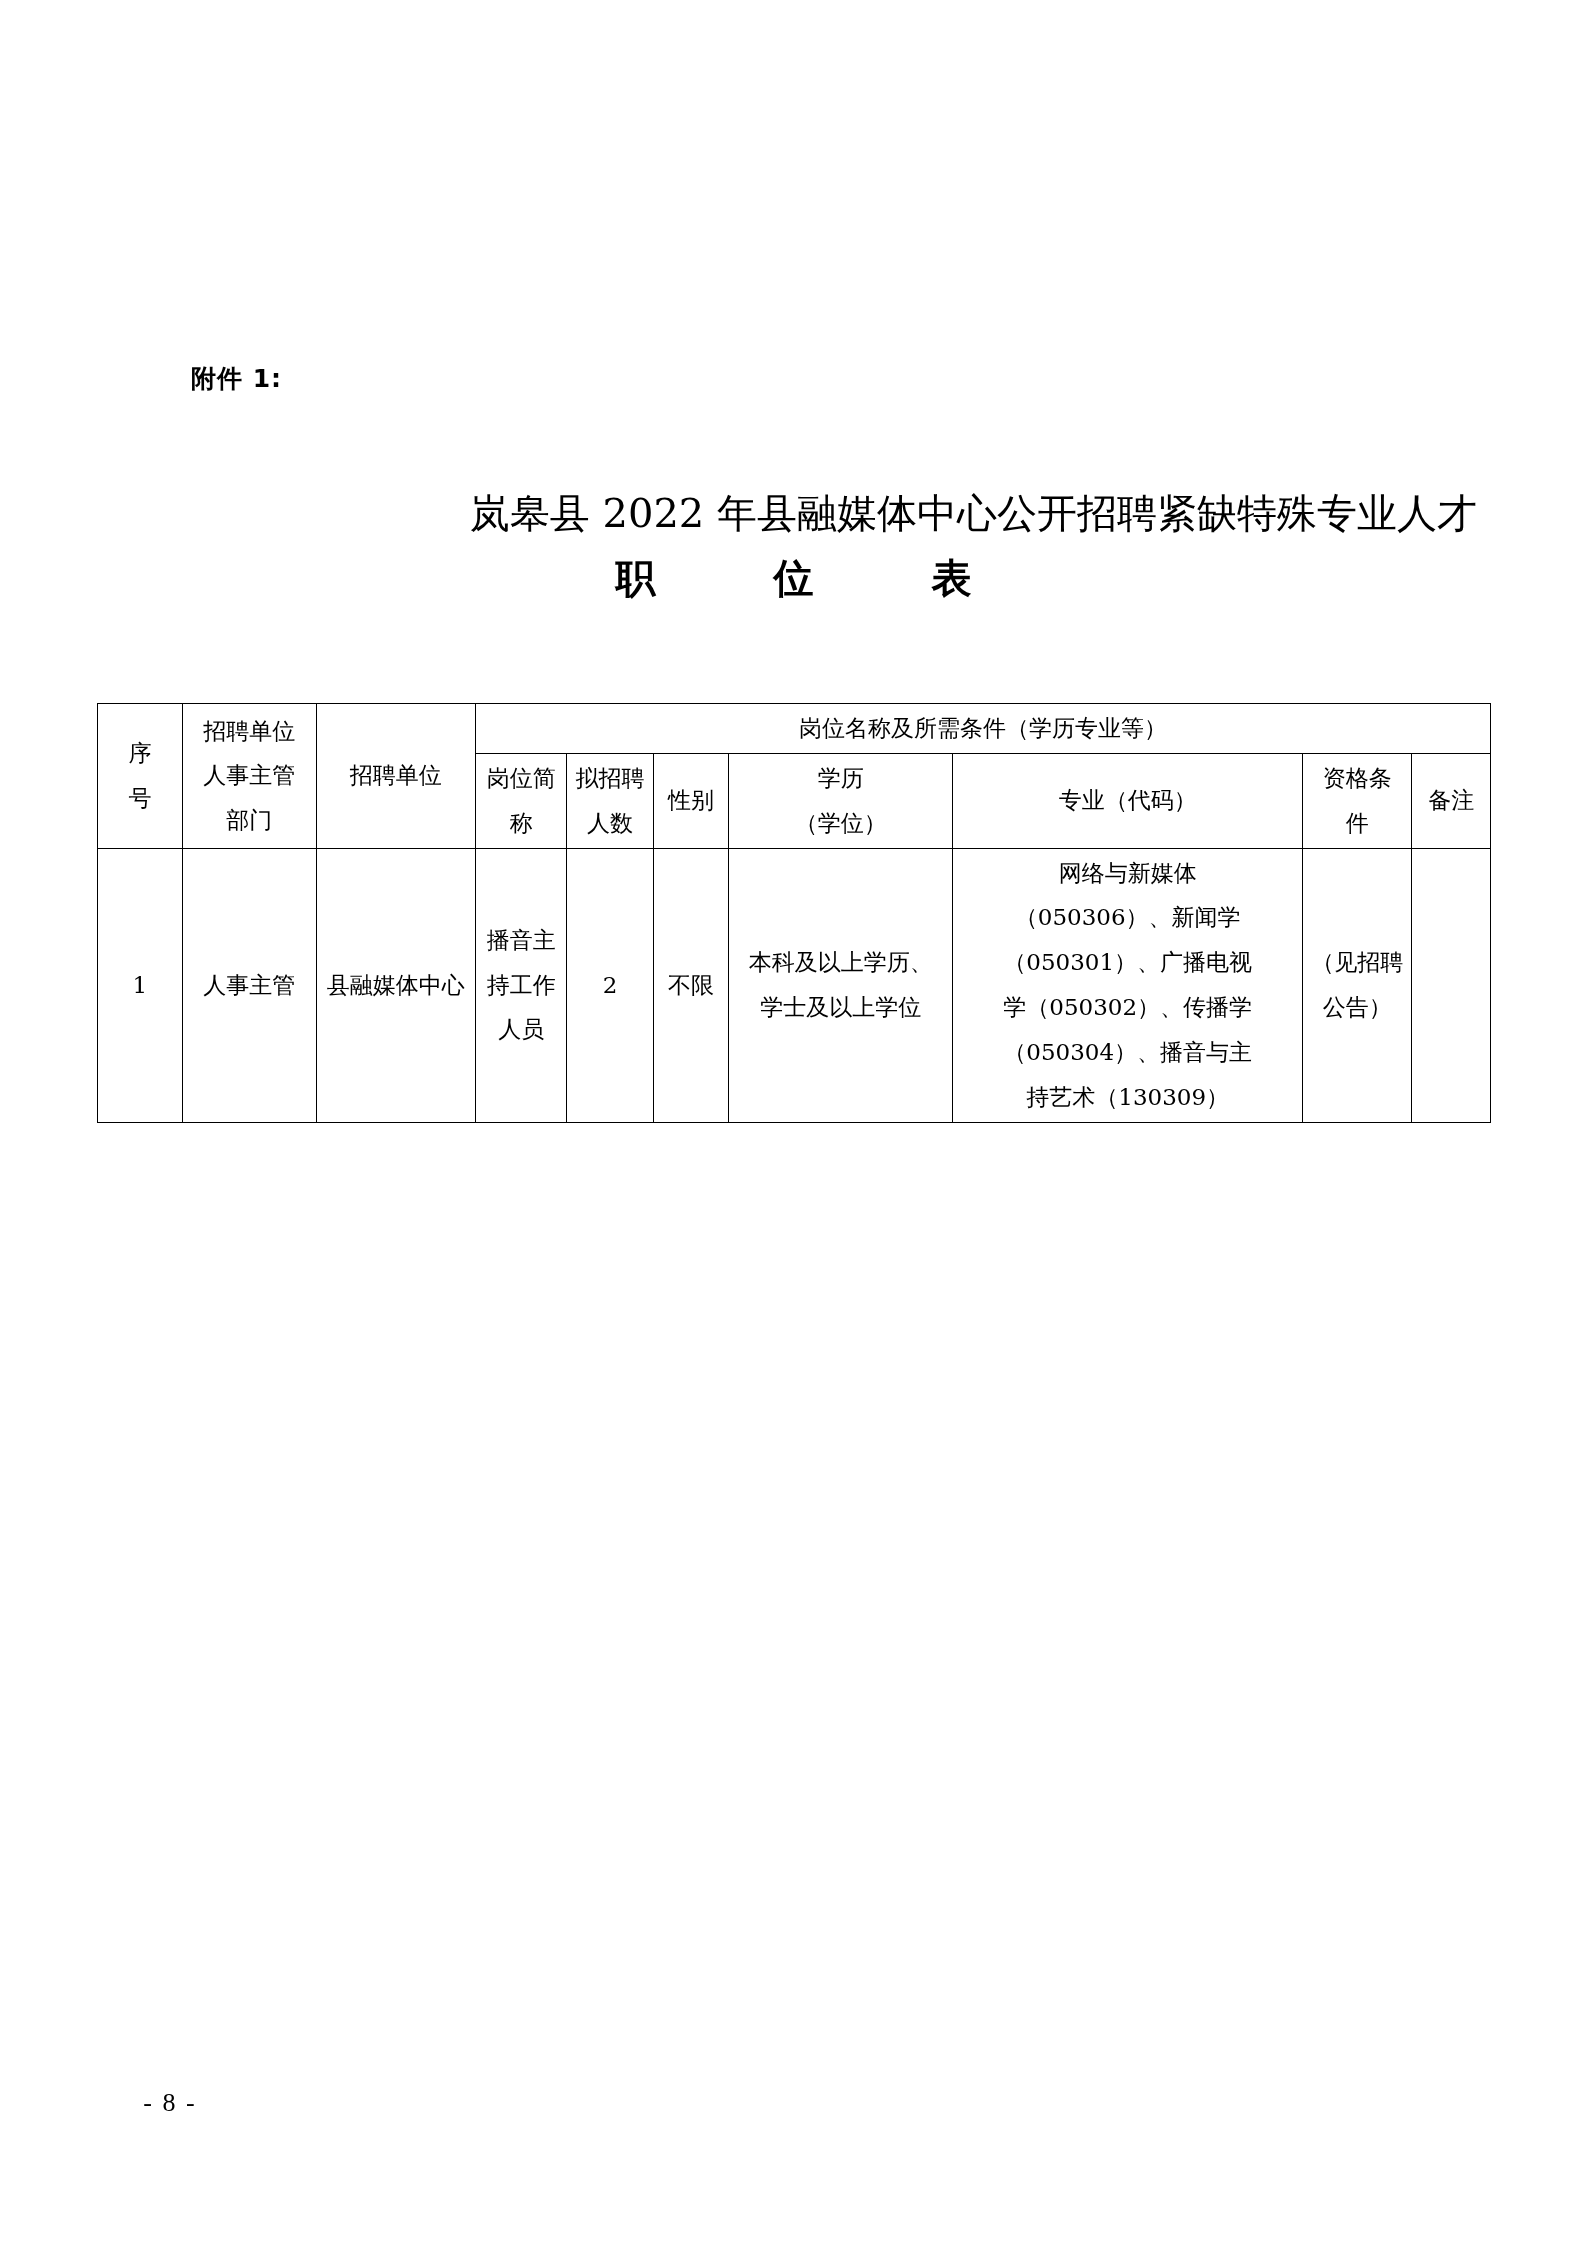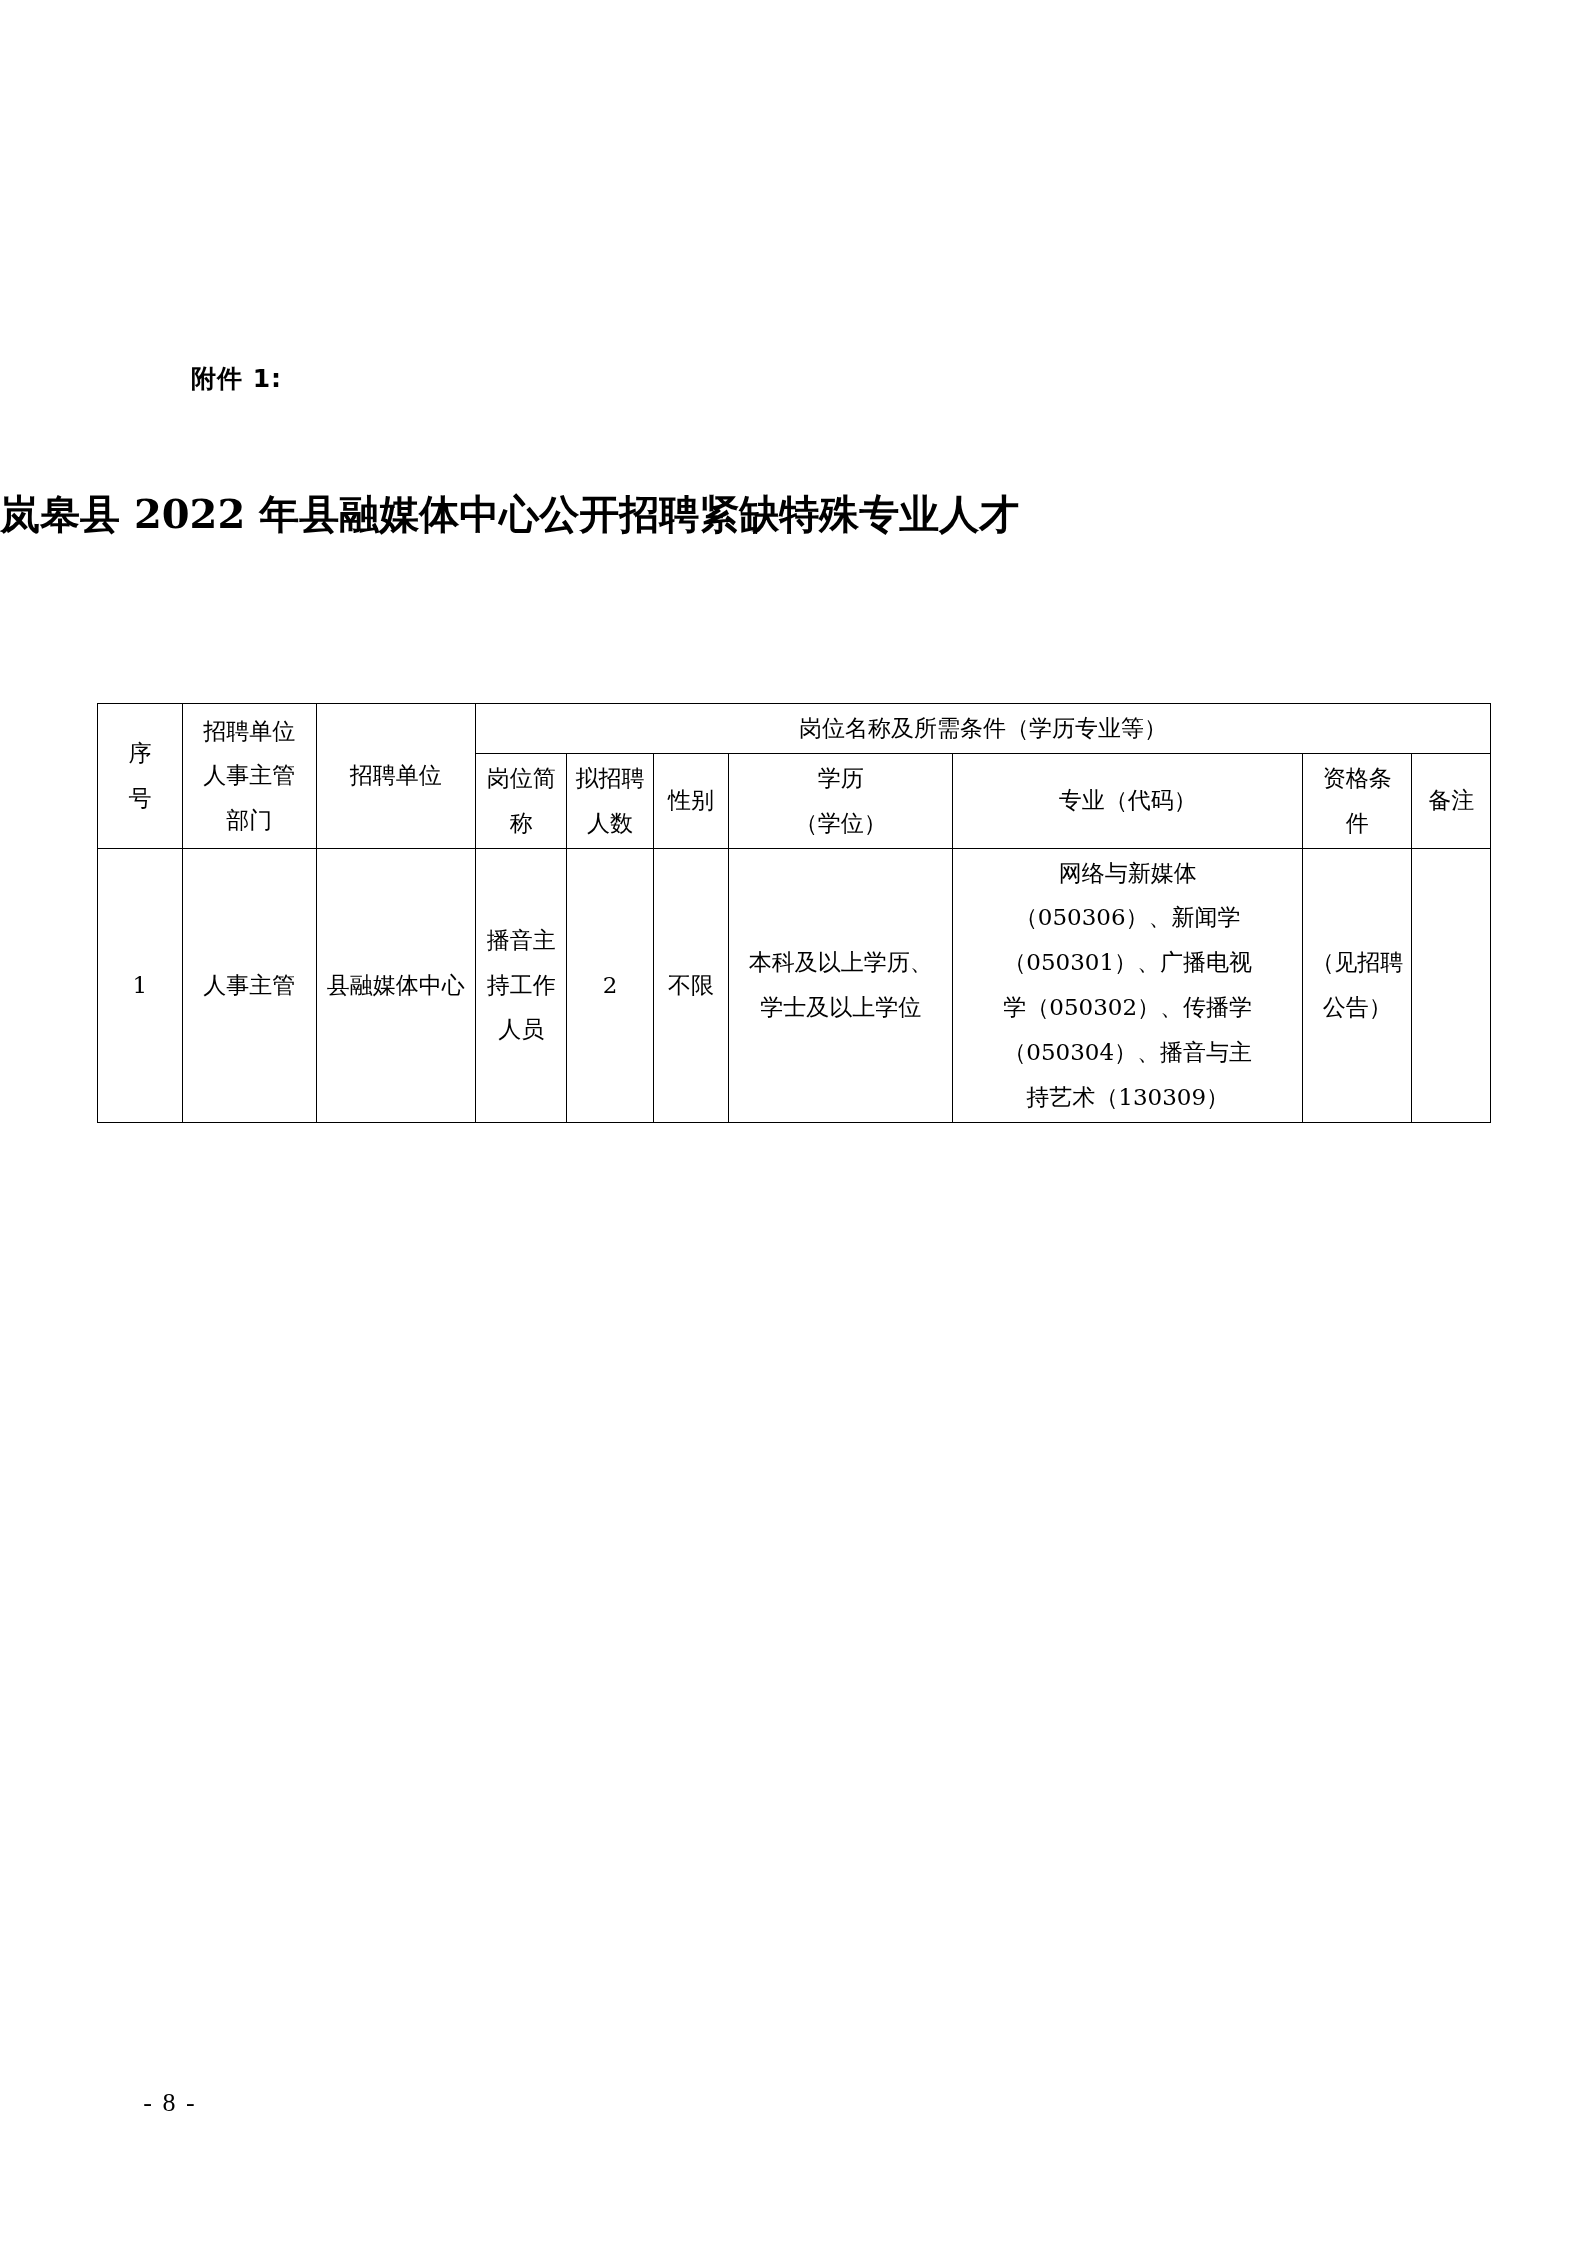--- a/index.html
+++ b/index.html
@@ -34,23 +34,23 @@
     line-height: 1;
     white-space: nowrap;
   }
 
   
   .doc-title {
     position: absolute;
     left: 0;
     top: 487px;
     width: 1477px;
-    text-align: left;
+    text-align: right;
     font-family: "DejaVu Serif", "Liberation Serif", serif;
-    font-weight: 700;
+    font-weight: 400;
     font-size: 40px;
     line-height: 1.34;
     white-space: nowrap;
   }
   .doc-title-2 {
     position: absolute;
     left: 0;
     top: 551px;
     width: 1587px;
     text-align: center;
@@ -112,20 +112,21 @@
 </style>
 </head>
 <body>
 
 <div class="page">
 
   <div class="attach-label">附件 1:</div>
 
   <div class="doc-title">岚皋县 2022 年县融媒体中心公开招聘紧缺特殊专业人才</div>
 
+  <div class="doc-title-2">职位表</div>
 
   <div class="tbl-wrap">
     <table class="job-table">
       <colgroup>
         <col style="width:66px">
         <col style="width:104px">
         <col style="width:124px">
         <col style="width:71px">
         <col style="width:67px">
         <col style="width:59px">

